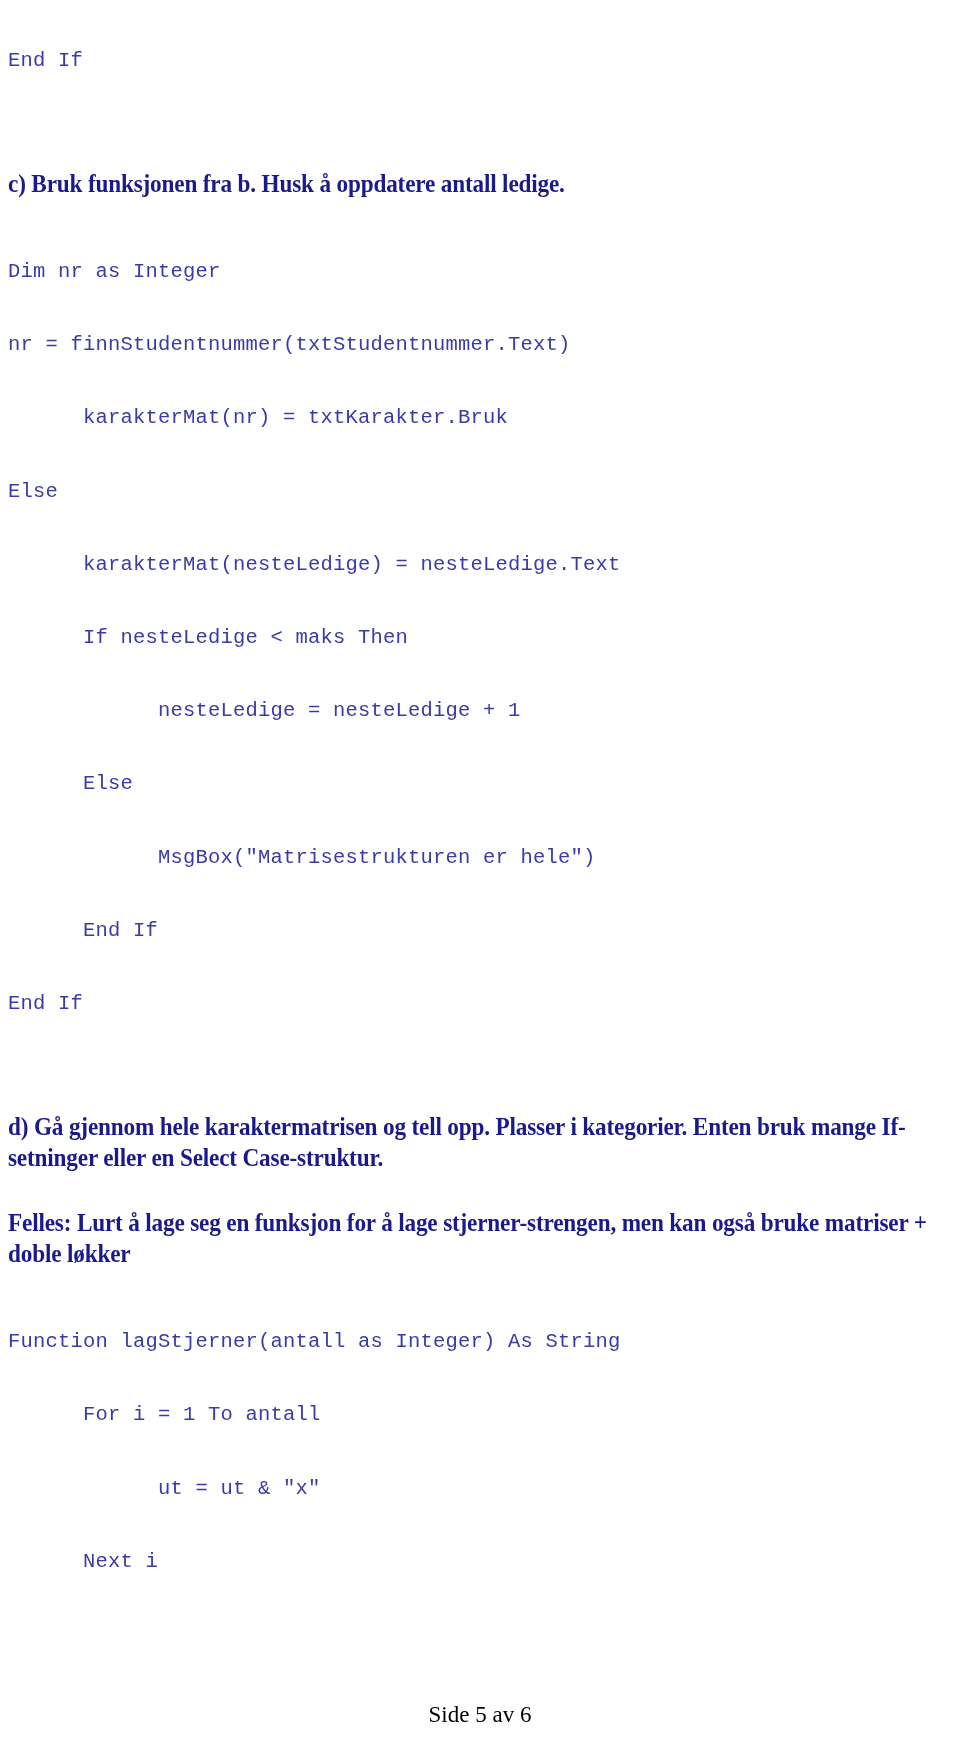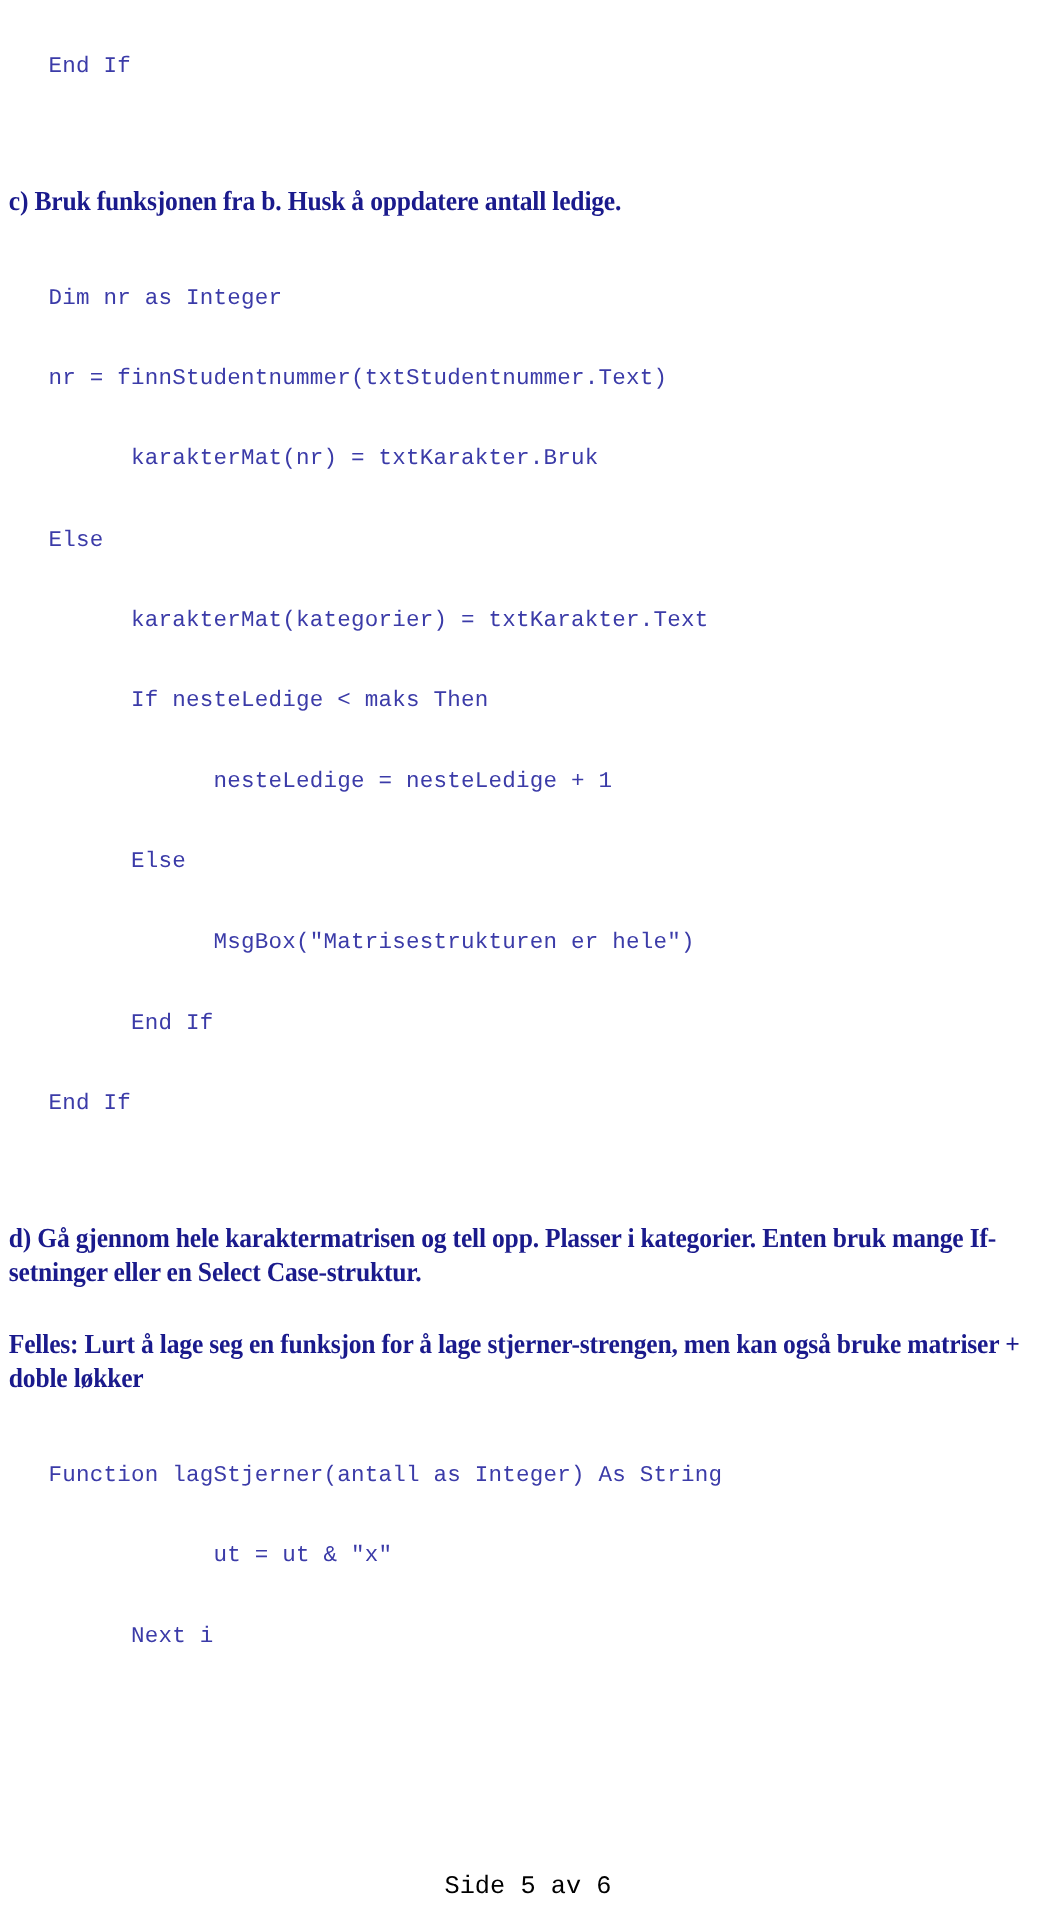--- a/index.html
+++ b/index.html
@@ -35,21 +35,20 @@
     font-family: "Liberation Mono", "DejaVu Sans Mono", monospace;
     font-size: 20.5px;
     line-height: 24.4px;
     color: #3b3ba8;
     white-space: pre;
     letter-spacing: 0.2px;
   }
   .code-line {
     white-space: pre;
     min-height: 24.4px;
-    margin-left: 36px;
   }
 
   
   .heading {
     font-family: "Liberation Serif", serif;
     font-size: 25px;
     line-height: 31px;
     font-weight: bold;
     color: #1a1a8c;
     letter-spacing: -0.2px;
@@ -61,21 +60,21 @@
   .spacer-sm { height: 12px; }
   .spacer-lg { height: 34px; }
   .spacer-xl { height: 46px; }
 
   .footer {
     position: absolute;
     left: 0;
     top: 1702px;
     width: 960px;
     text-align: center;
-    font-family: Liberation Mono, monospace;
+    font-family: Liberation Serif, serif;
     font-size: 23px;
     color: #000000;
   }
 </style>
 </head>
 <body>
 
 <div class="page">
   <div class="content">
 
@@ -87,41 +86,42 @@
 
     <div class="heading">c) Bruk funksjonen fra b. Husk å oppdatere antall ledige.</div>
 
     <div class="spacer-sm"></div>
 
     <div class="code-block">
       <div class="code-line">Dim nr as Integer</div>
       <div class="code-line">nr = finnStudentnummer(txtStudentnummer.Text)</div>
       <div class="code-line">      karakterMat(nr) = txtKarakter.Bruk</div>
       <div class="code-line">Else</div>
-      <div class="code-line">      karakterMat(kategorier) = txtKarakter.Text</div>
+      <div class="code-line">      karakterMat(nesteLedige) = nesteLedige.Text</div>
       <div class="code-line">      If nesteLedige &lt; maks Then</div>
       <div class="code-line">            nesteLedige = nesteLedige + 1</div>
       <div class="code-line">      Else</div>
       <div class="code-line">            MsgBox(″Matrisestrukturen er hele″)</div>
       <div class="code-line">      End If</div>
       <div class="code-line">End If</div>
     </div>
 
     <div class="spacer-xl"></div>
 
     <div class="heading">d) Gå gjennom hele karaktermatrisen og tell opp. Plasser i kategorier. Enten bruk mange If-setninger eller en Select Case-struktur.</div>
 
     <div class="spacer-lg"></div>
 
     <div class="heading">Felles: Lurt å lage seg en funksjon for å lage stjerner-strengen, men kan også bruke matriser + doble løkker</div>
 
     <div class="spacer-sm"></div>
 
     <div class="code-block">
       <div class="code-line">Function lagStjerner(antall as Integer) As String</div>
+      <div class="code-line">      For i = 1 To antall</div>
       <div class="code-line">            ut = ut &amp; ″x″</div>
       <div class="code-line">      Next i</div>
       
       
     </div>
 
   </div>
 
   <div class="footer">Side 5 av 6</div>
 </div>

